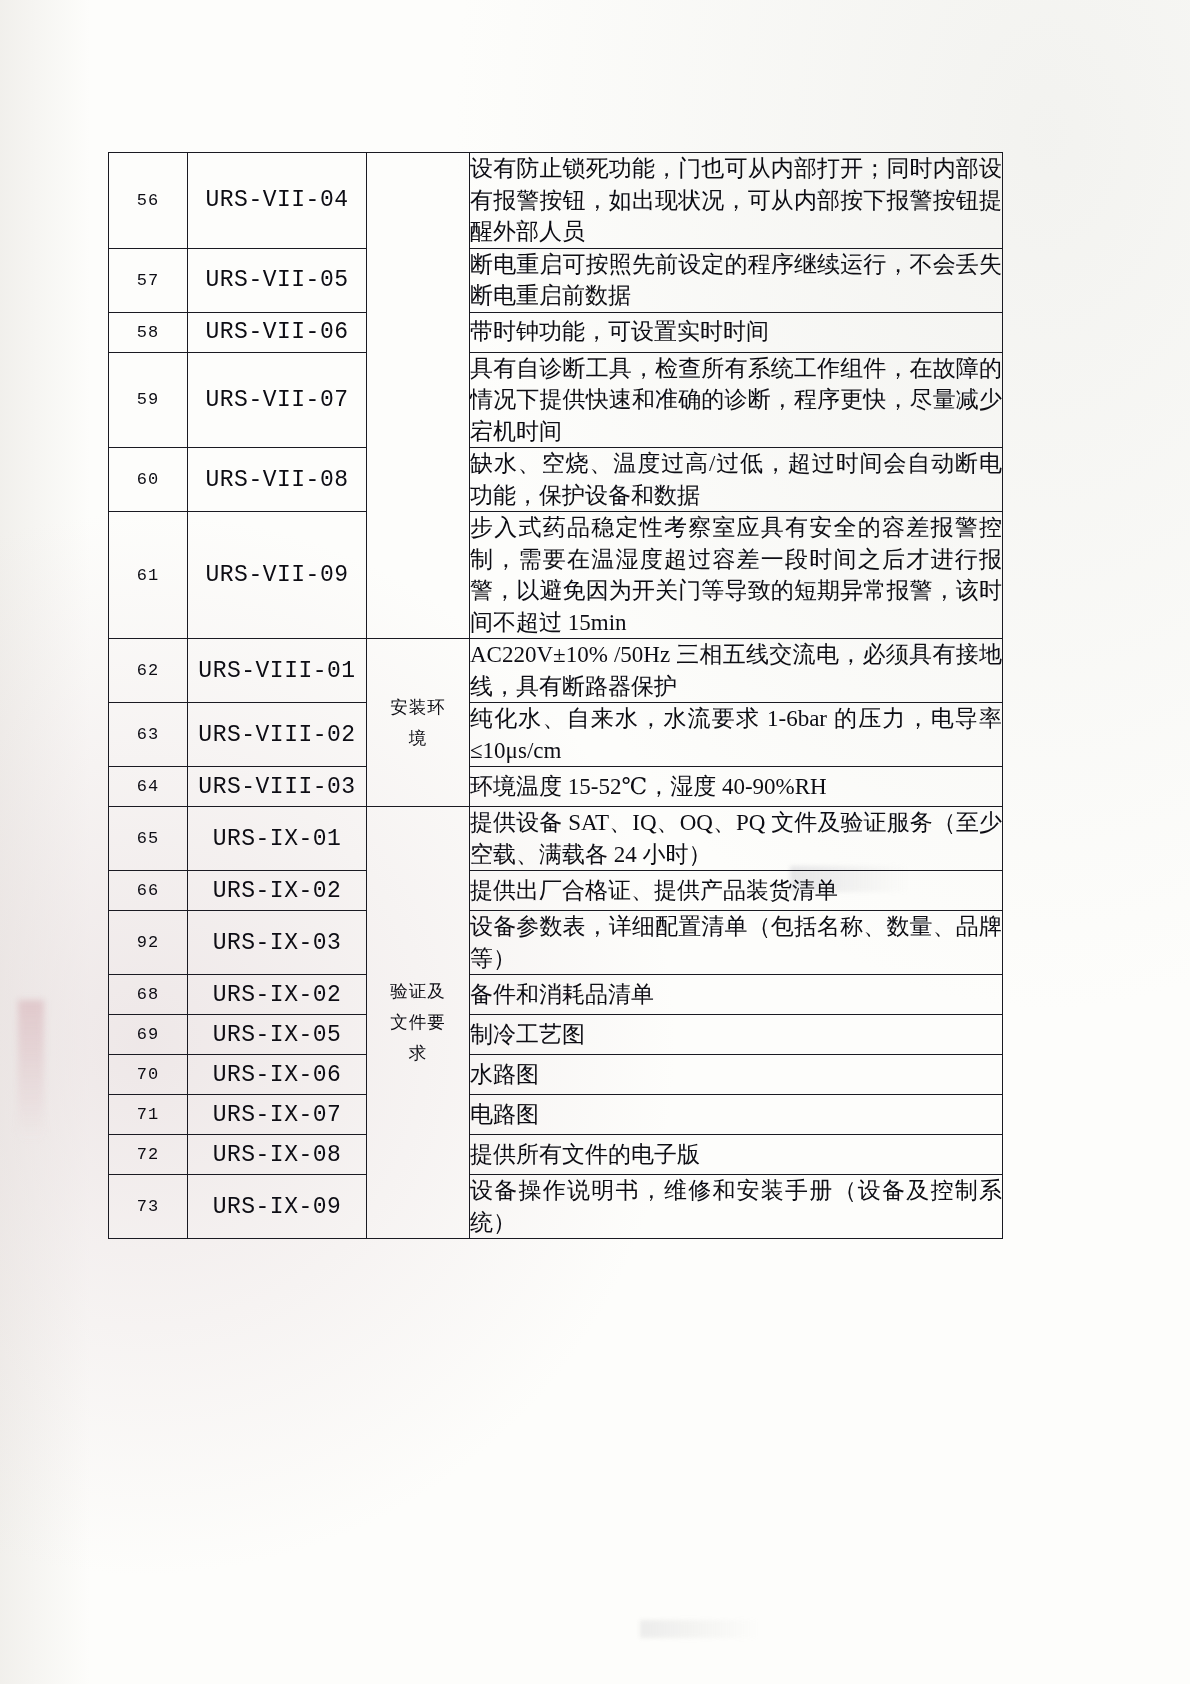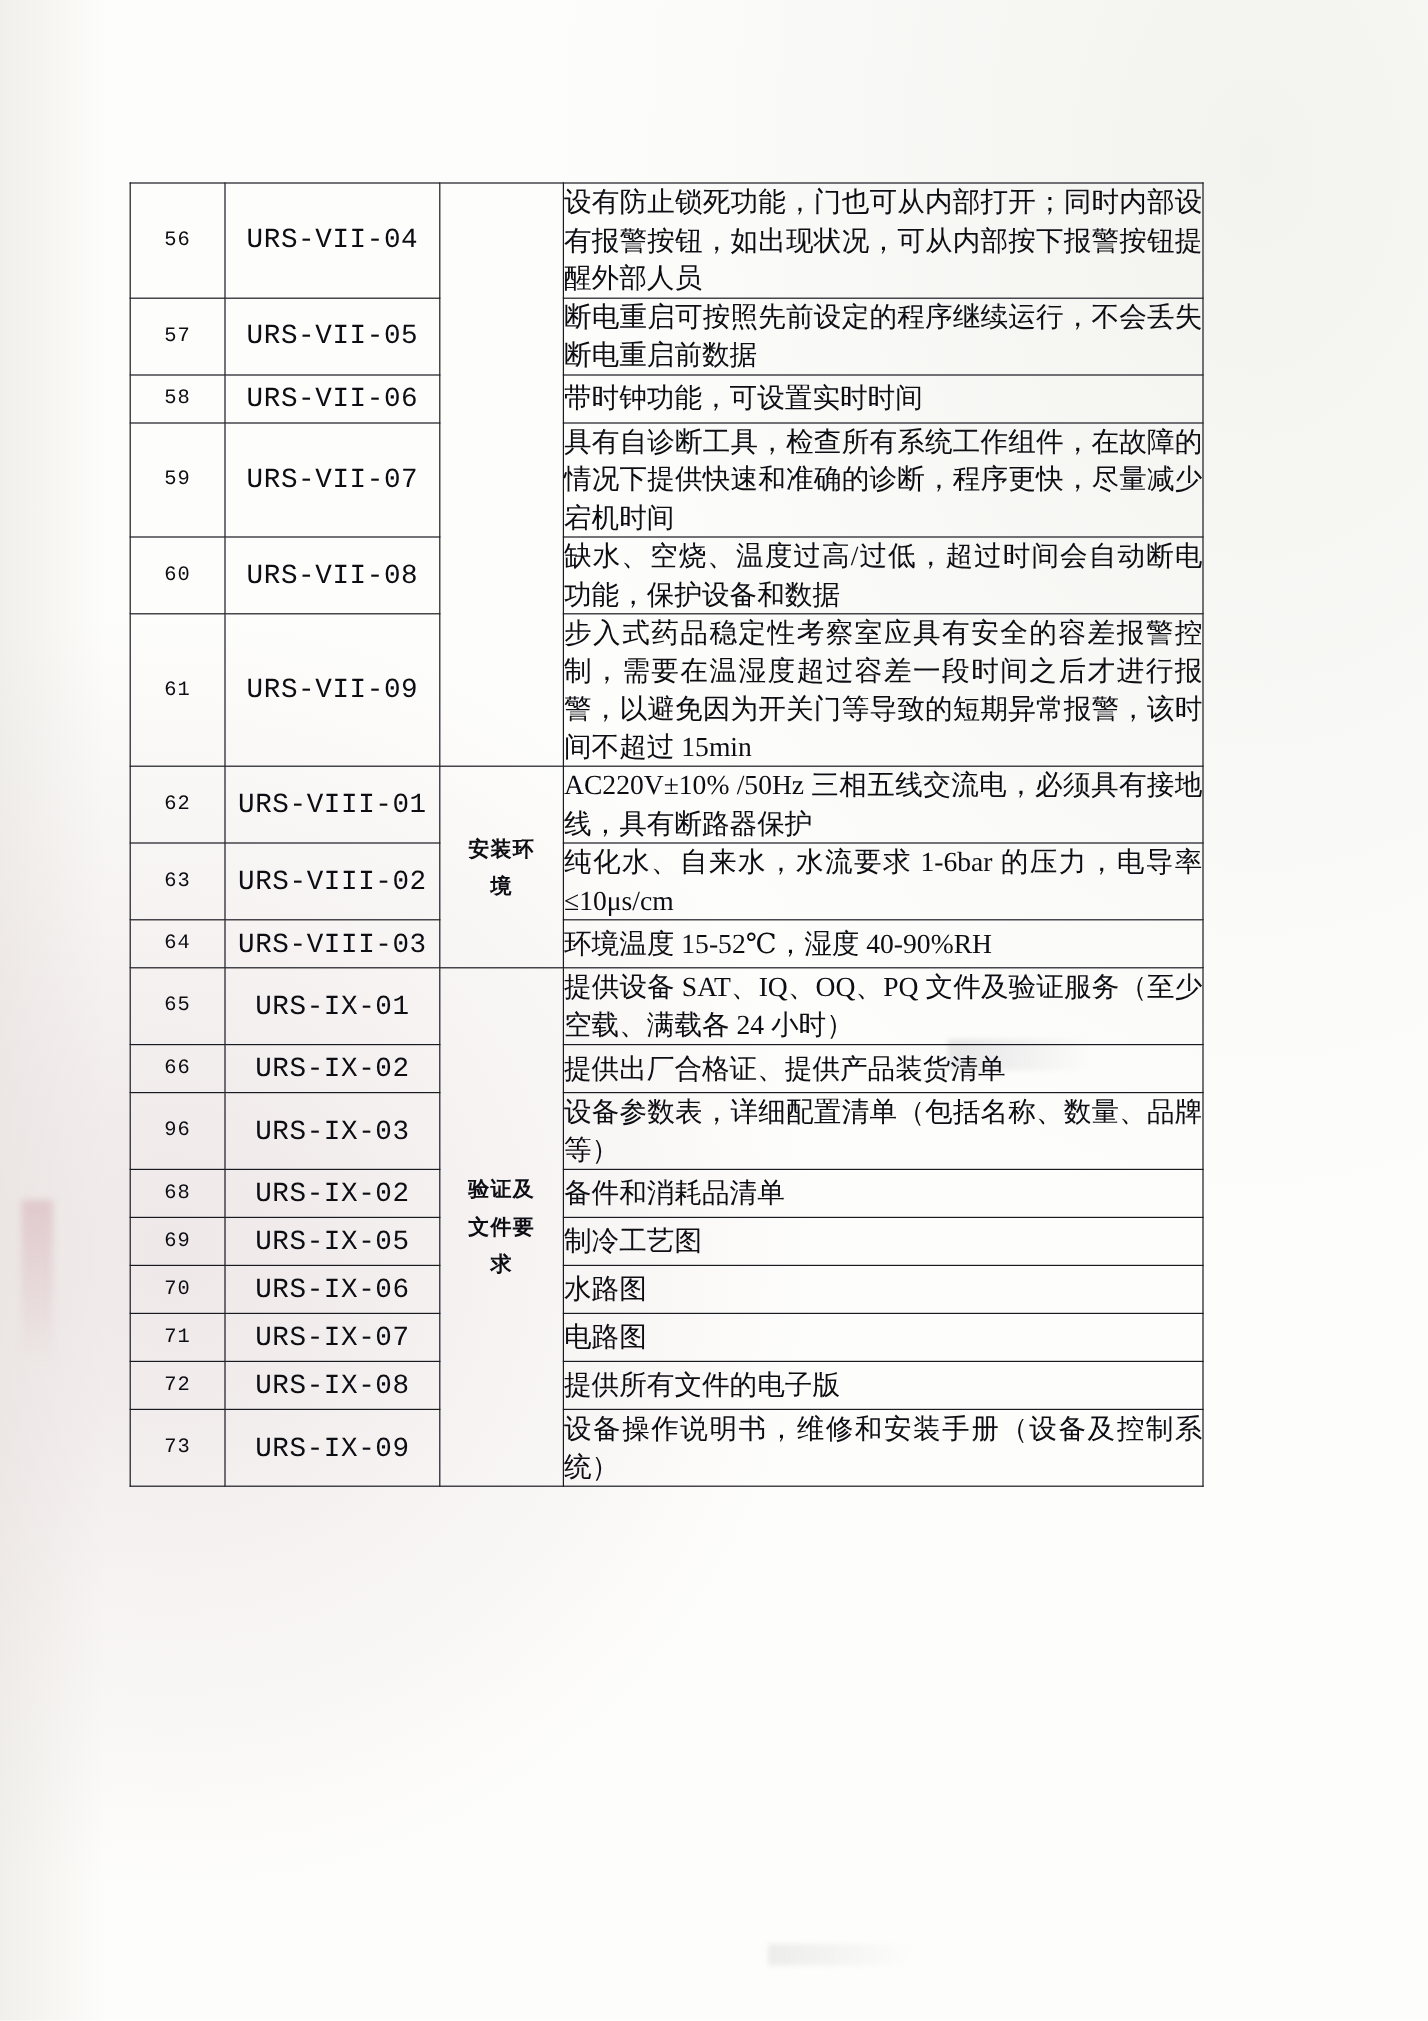--- a/index.html
+++ b/index.html
@@ -75,21 +75,20 @@
     line-height: 31.5px;
     padding: 7px 10px 7px 12px;
     text-align: justify;
     text-justify: inter-ideograph;
     font-family: "Liberation Serif", "DejaVu Serif", serif;
   }
   .row-h1 { height: 40px; }
   .grp-inner {
     display: block;
     padding: 0 22px;
-    font-weight: bold;
   }
   .smudge-a {
     position: absolute;
     left: 18px;
     top: 1000px;
     width: 26px;
     height: 140px;
     background: linear-gradient(180deg, rgba(214,176,182,0.55), rgba(245,238,238,0.1));
     filter: blur(3px);
     pointer-events: none;
@@ -185,21 +184,21 @@
             <span class="grp-inner">验证及文件要求</span>
           </td>
           <td class="c-desc">提供设备 SAT、IQ、OQ、PQ 文件及验证服务（至少空载、满载各 24 小时）</td>
         </tr>
         <tr class="row-h1">
           <td class="c-no">66</td>
           <td class="c-code">URS-IX-02</td>
           <td class="c-desc">提供出厂合格证、提供产品装货清单</td>
         </tr>
         <tr>
-          <td class="c-no">96</td>
+          <td class="c-no">92</td>
           <td class="c-code">URS-IX-03</td>
           <td class="c-desc">设备参数表，详细配置清单（包括名称、数量、品牌等）</td>
         </tr>
         <tr class="row-h1">
           <td class="c-no">68</td>
           <td class="c-code">URS-IX-02</td>
           <td class="c-desc">备件和消耗品清单</td>
         </tr>
         <tr class="row-h1">
           <td class="c-no">69</td>

